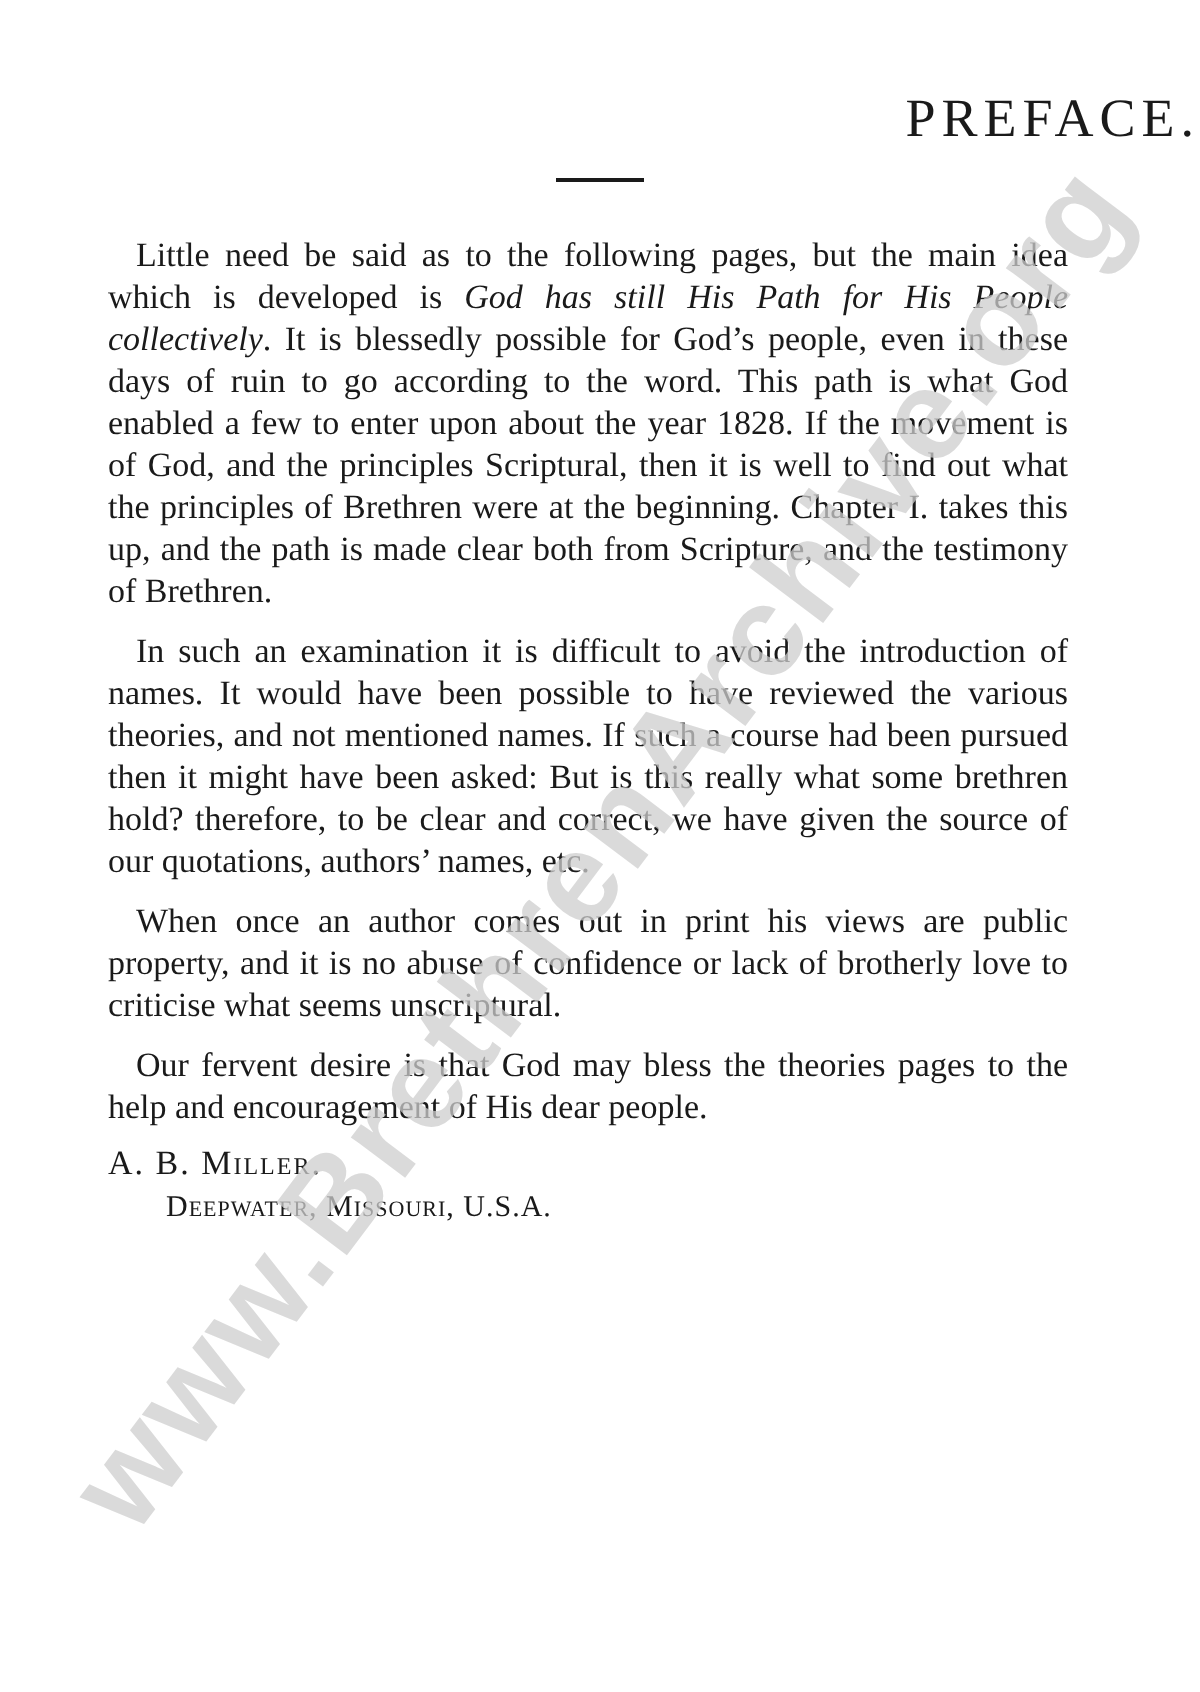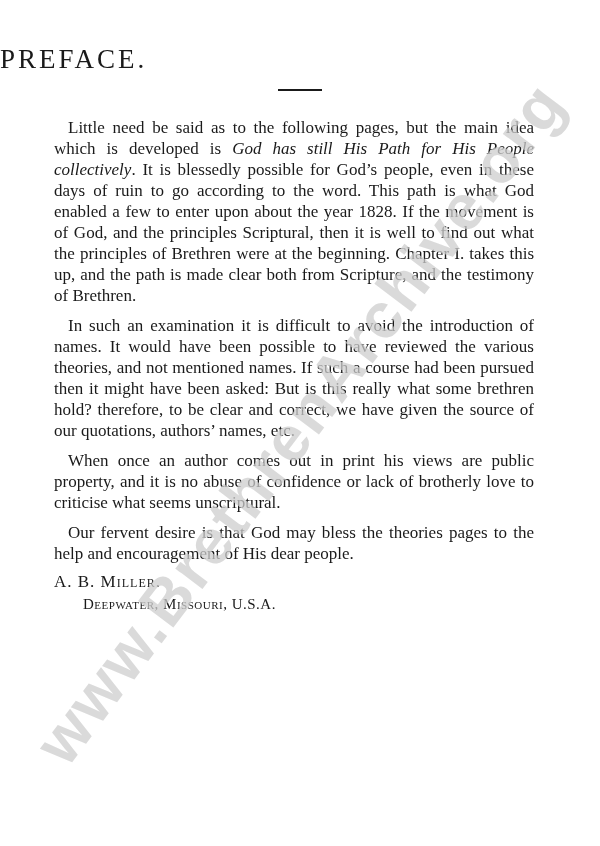--- a/index.html
+++ b/index.html
@@ -14,21 +14,21 @@
     background: #ffffff;
     overflow: hidden;
     font-family: "Liberation Serif", serif;
     color: #1a1a1a;
   }
   .page-title {
     position: absolute;
     top: 44px;
     left: 0;
     width: 100%;
-    text-align: left;
+    text-align: right;
     font-size: 27px;
     letter-spacing: 3px;
     font-weight: normal;
     margin: 0;
     z-index: 1;
   }
   .title-divider {
     position: absolute;
     top: 89px;
     left: 278px;

